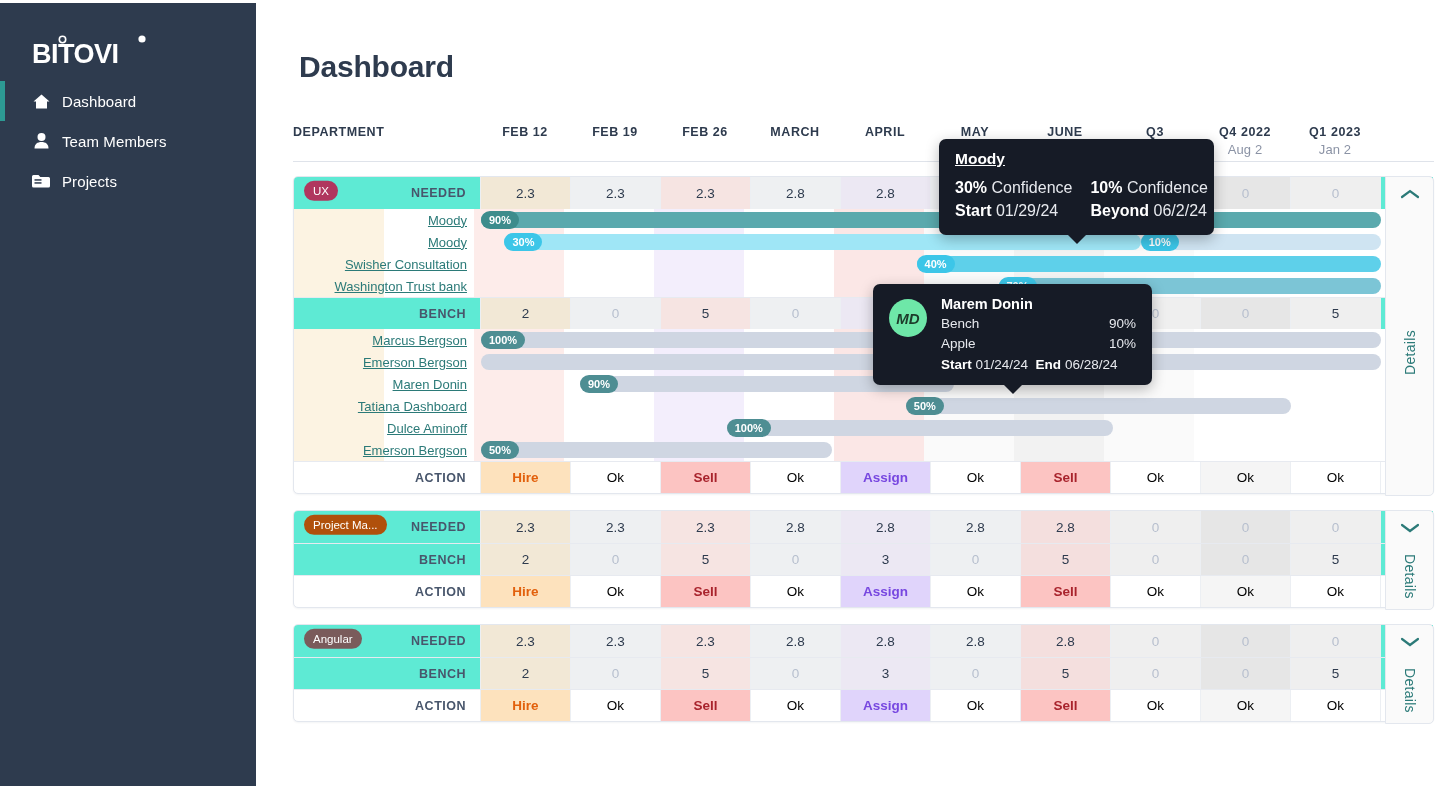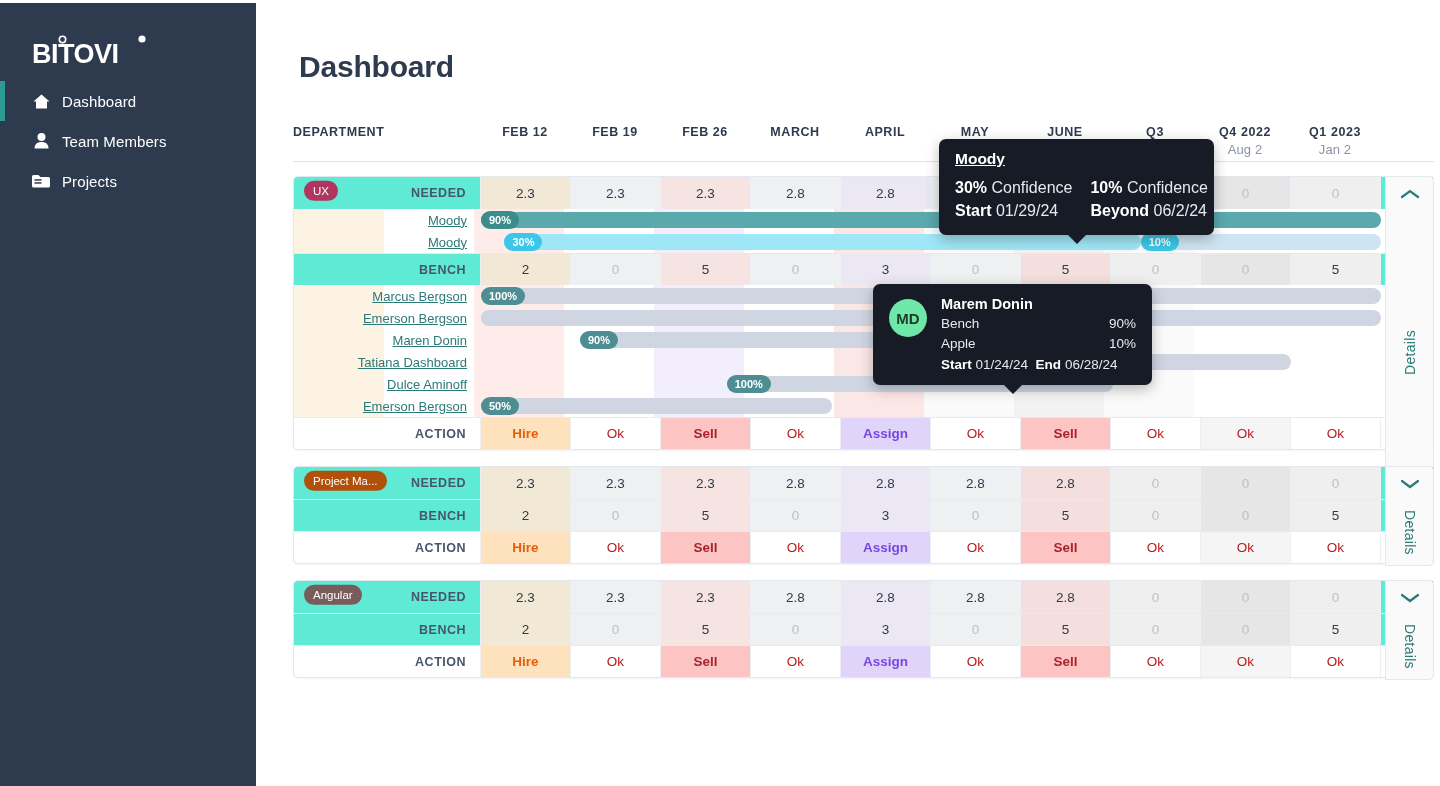--- a/index.html
+++ b/index.html
@@ -113,21 +113,21 @@
   .row.action .t-april { background:#e0d4fb; }
   .row.action .t-june  { background:#fcc4c2; }
   .row.action .t-q3    { background:#ffffff; }
   .row.action .t-q4    { background:#f5f5f5; }
   .row.action .t-q1    { background:#ffffff; }
   .row.action .t-feb19, .row.action .t-march, .row.action .t-may { background:#ffffff; }
 
   .act-hire  { color:#e2600c; font-weight:bold; font-size:13.5px; }
   .act-sell  { color:#a8232c; font-weight:bold; font-size:13.5px; }
   .act-assign{ color:#7747e0; font-weight:bold; font-size:13.5px; }
-  .act-ok    { color:#b91c1c; font-size:13.5px; }
+  .act-ok    { color:#000000; font-size:13.5px; }
 
   .row-sep { border-top:1px solid #e7eaf0; }
 
   
   .gantt-block { position:relative; }
   .gantt-row { display:flex; height:22px; align-items:center; position:relative; }
   .gantt-row .namecell {
     width:187px; flex:0 0 187px; text-align:right; padding-right:14px;
     font-size:13px; color:#2b7a78; text-decoration:underline;
     white-space:nowrap; overflow:hidden; text-overflow:ellipsis;
@@ -190,20 +190,21 @@
   #tip-moody .tt-line b { font-weight:bold; }
   #tip-moody .tt-line span { color:#e7e9ee; }
 
   #tip-person { left:617px; top:284px; width:279px; padding:12px 16px 13px 16px; display:flex; gap:14px; }
   #tip-person::after { left:130px; }
   .avatar {
     width:38px; height:38px; border-radius:50%; background:#6ee7a8;
     display:flex; align-items:center; justify-content:center;
     color:#1d3b2a; font-size:15px; font-weight:bold; flex:0 0 38px;
     margin-top:3px;
+    font-style:italic;
   }
   .tt-body { flex:1 1 auto; }
   .tt-name { font-size:14.5px; font-weight:bold; margin-bottom:2px; }
   .tt-kv { display:flex; justify-content:space-between; font-size:13.5px; line-height:1.5; color:#e7e9ee; }
   .tt-dates { font-size:13.5px; margin-top:2px; white-space:nowrap; }
   .tt-dates b { font-weight:bold; }
   .tt-dates span { color:#e7e9ee; }
 </style>
 </head>
 <body>
@@ -343,20 +344,36 @@
               <div class="namecell">Moody</div>
               <div class="track">
                 <div class="bar" style="left:23.4px;width:636.3px;background:#9fe6f6">
                   <span class="pct lightblue" style="left:0px">30%</span>
                 </div>
                 <div class="bar" style="left:659.6999999999999px;width:240.3px;background:#cfe4f2">
                   <span class="pct lightblue">10%</span>
                 </div>
               </div>
             </div>
+            <div class="gantt-row">
+              <div class="namecell">Swisher Consultation</div>
+              <div class="track">
+                <div class="bar" style="left:435.59999999999997px;width:464.40000000000003px;background:#5ed0ea">
+                  <span class="pct lightblue" style="left:0px">40%</span>
+                </div>
+              </div>
+            </div>
+            <div class="gantt-row">
+              <div class="namecell">Washington Trust bank</div>
+              <div class="track">
+                <div class="bar" style="left:517.5px;width:382.5px;background:#7cc5d6">
+                  <span class="pct lightblue" style="left:0px">70%</span>
+                </div>
+              </div>
+            </div>
           </div>
           <div class="row summary row-sep">
             <div class="cell lead col-dept">BENCH</div>
             <div class="cell col-t t-feb12">2</div>
             <div class="cell col-t t-feb19 zero">0</div>
             <div class="cell col-t t-feb26">5</div>
             <div class="cell col-t t-march zero">0</div>
             <div class="cell col-t t-april">3</div>
             <div class="cell col-t t-may zero">0</div>
             <div class="cell col-t t-june">5</div>

